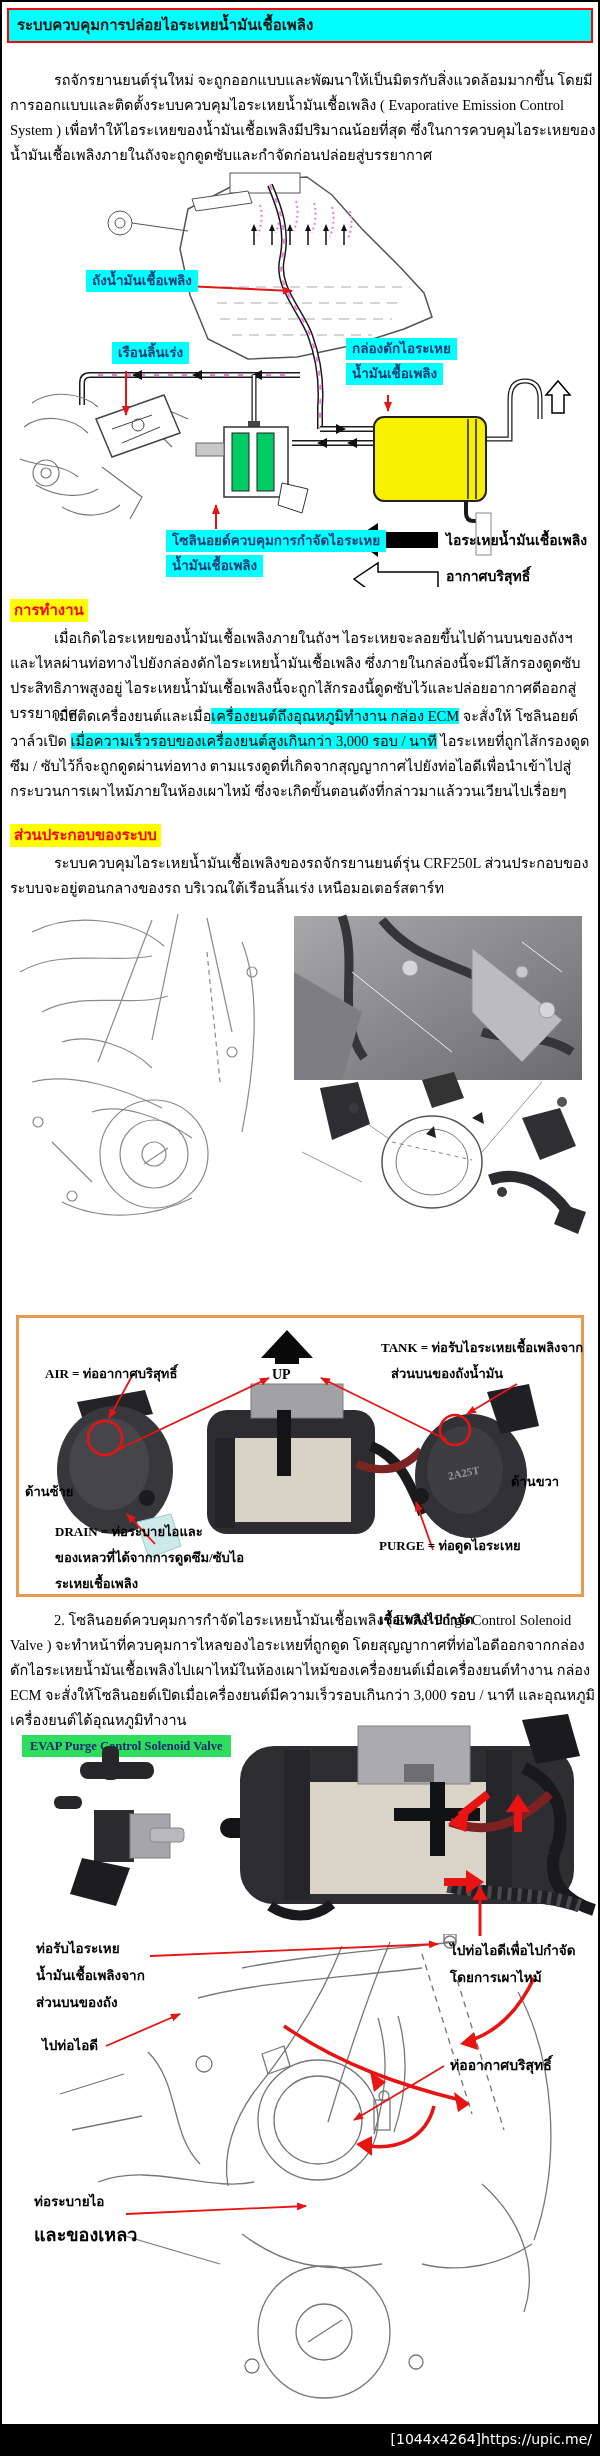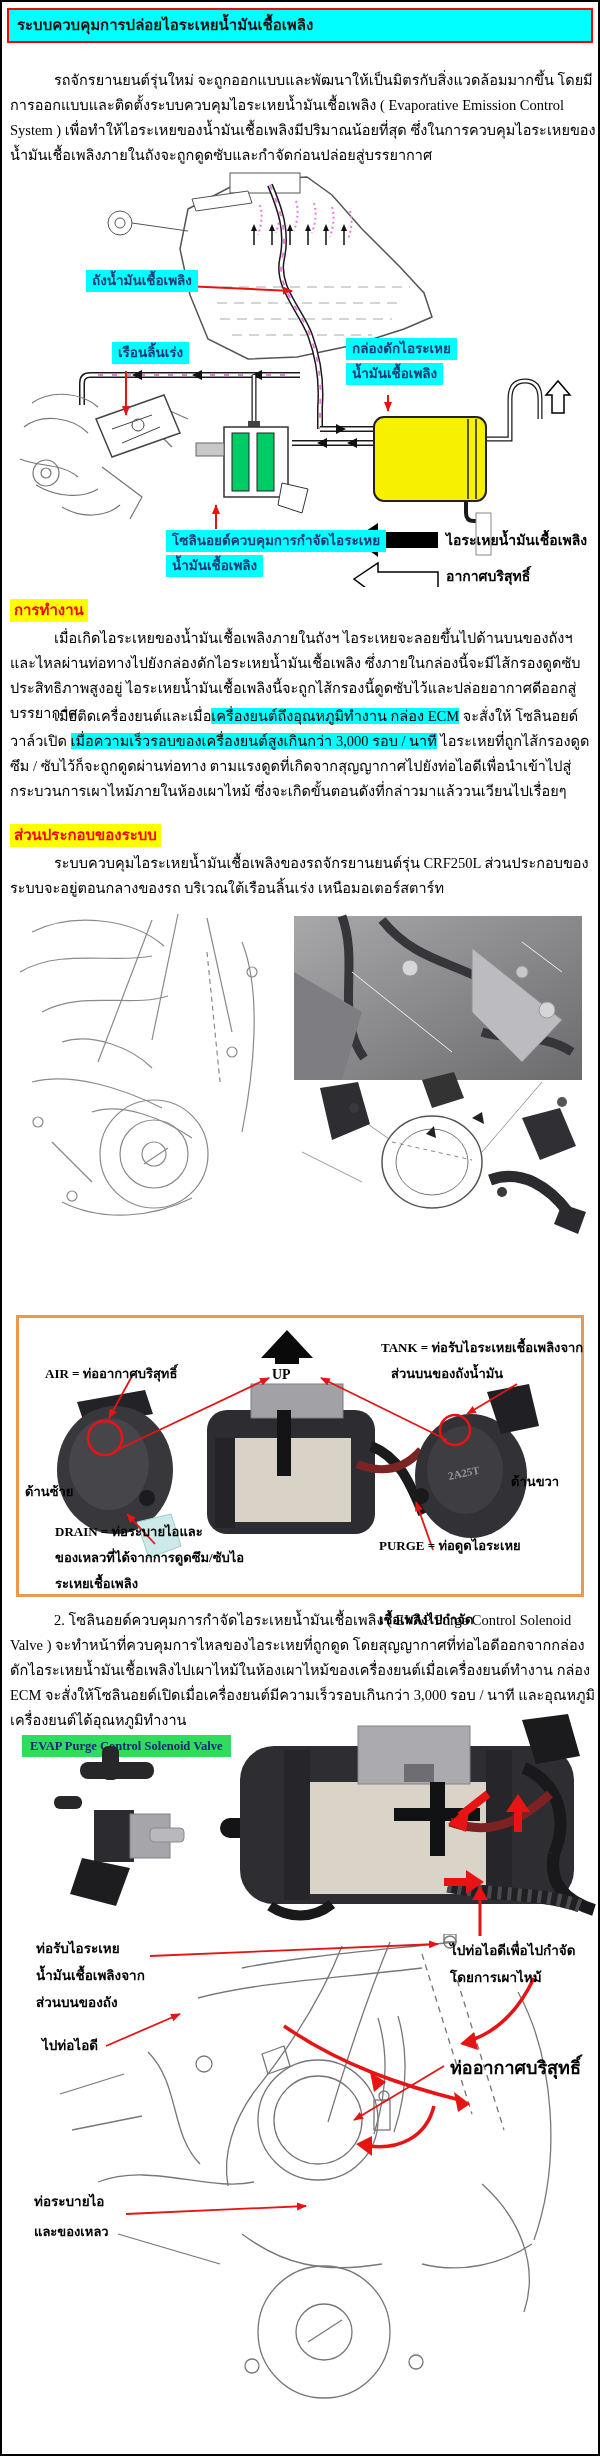--- a/index.html
+++ b/index.html
@@ -420,18 +420,21 @@
       <line x1="124" y1="280" x2="304" y2="272" marker-end="url(#r3)"></line>
     </g>
   </svg>
 
   <div class="abs blabel" style="left:34px;top:1939px;font-size:13.5px;">ท่อรับไอระเหย</div>
   <div class="abs blabel" style="left:34px;top:1966px;font-size:13.5px;">น้ำมันเชื้อเพลิงจาก</div>
   <div class="abs blabel" style="left:34px;top:1993px;font-size:13.5px;">ส่วนบนของถัง</div>
   <div class="abs blabel" style="left:448px;top:1941px;font-size:13.5px;">ไปท่อไอดีเพื่อไปกำจัด</div>
   <div class="abs blabel" style="left:448px;top:1968px;font-size:13.5px;">โดยการเผาไหม้</div>
   <div class="abs blabel" style="left:40px;top:2036px;font-size:13.5px;">ไปท่อไอดี</div>
-  <div class="abs blabel" style="left:448px;top:2055px;font-size:18px;">ท่ออากาศบริสุทธิ์</div>
+  <div class="abs blabel" style="left:448px;top:2055px;font-size:14px;">ท่ออากาศบริสุทธิ์</div>
   <div class="abs blabel" style="left:32px;top:2192px;font-size:13.5px;">ท่อระบายไอ</div>
-  <div class="abs blabel" style="left:32px;top:2222px;font-size:13px;">และของเหลว</div>
-
+  <div class="abs blabel" style="left:32px;top:2222px;font-size:18px;">และของเหลว</div>
+
+  <div class="abs footer">
+    <span>[1044x4264]https://upic.me/</span>
+  </div>
 
 </div>
 
 </body></html>

